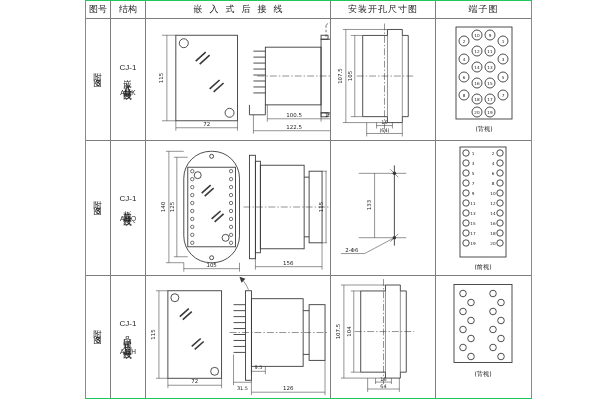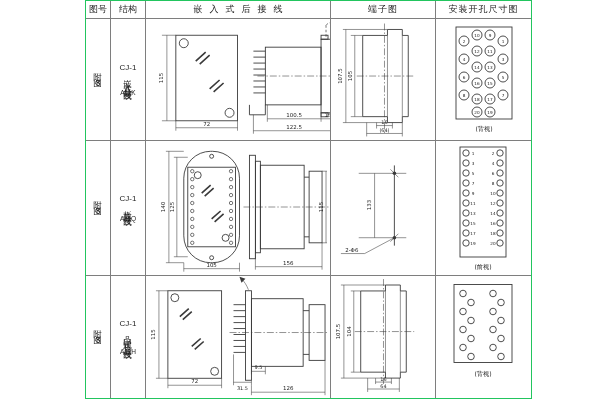--- a/index.html
+++ b/index.html
@@ -45,24 +45,24 @@
   <div class="cell hdr">
       <span>图号</span>
     </div>
   <div class="cell hdr">
       <span>结构</span>
     </div>
   <div class="cell hdr sp3">
       <span>嵌入式后接线</span>
     </div>
   <div class="cell hdr sp1">
+      <span>安装开孔尺寸图</span>
+    </div>
+  <div class="cell hdr sp1">
       <span>端子图</span>
-    </div>
-  <div class="cell hdr sp1">
-      <span>安装开孔尺寸图</span>
     </div>
 
   <div class="cell vfig">
       <span>附图3</span>
     </div>
   <div class="cell struct">
     <span class="model">CJ-1</span>
     <span class="mount">嵌入式后接线</span>
     <span class="code">A11K</span>
   </div>

